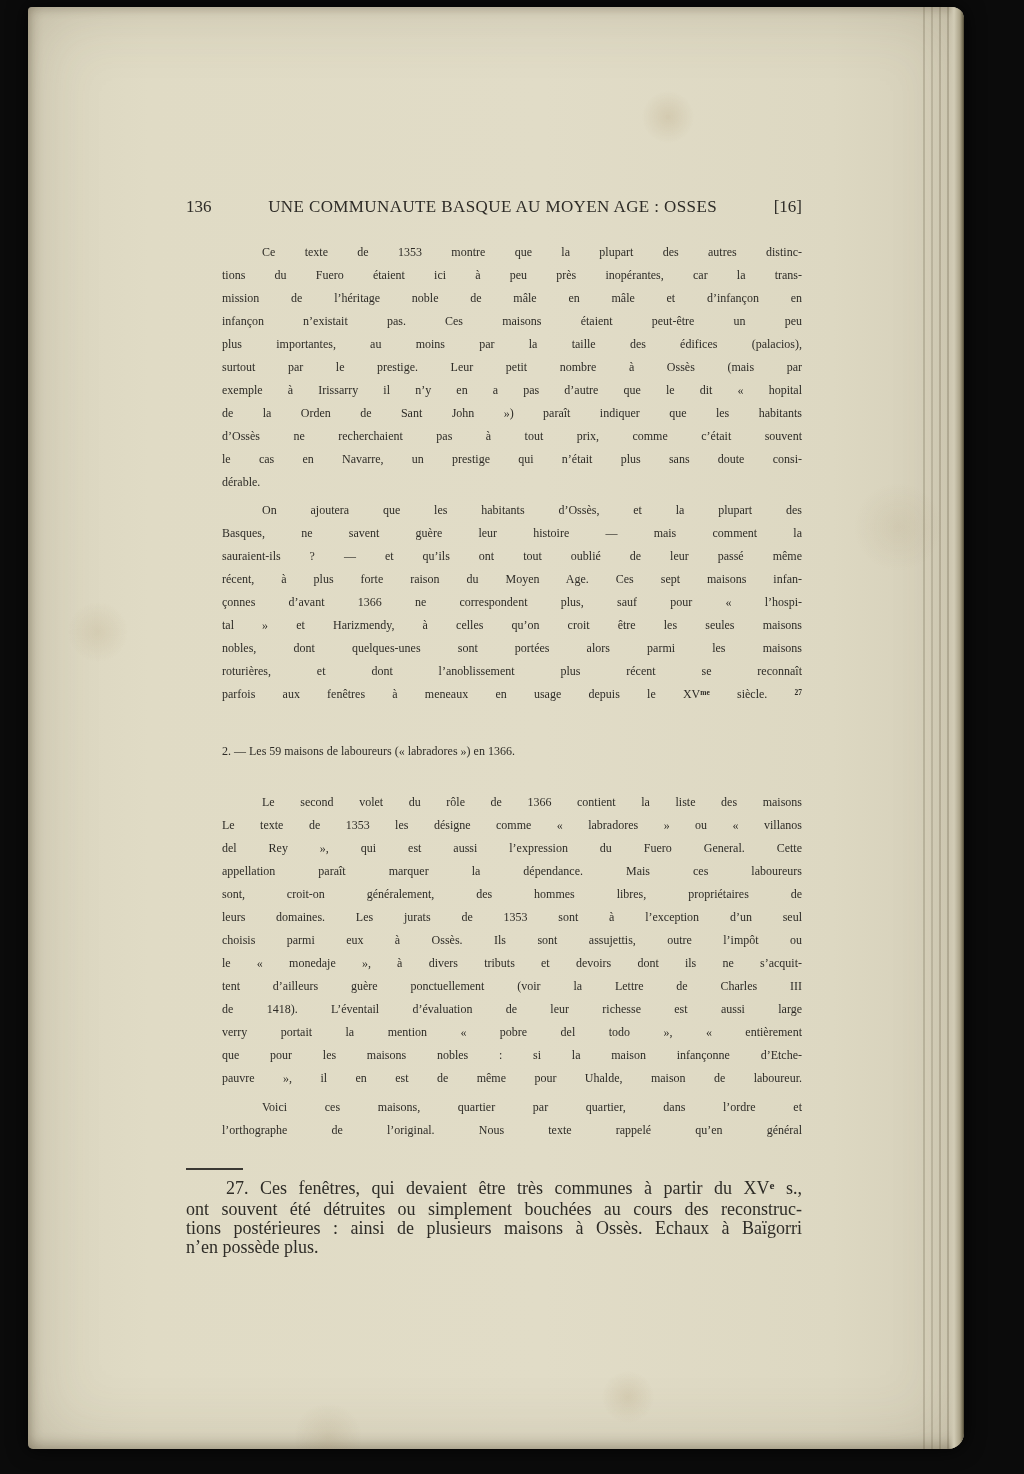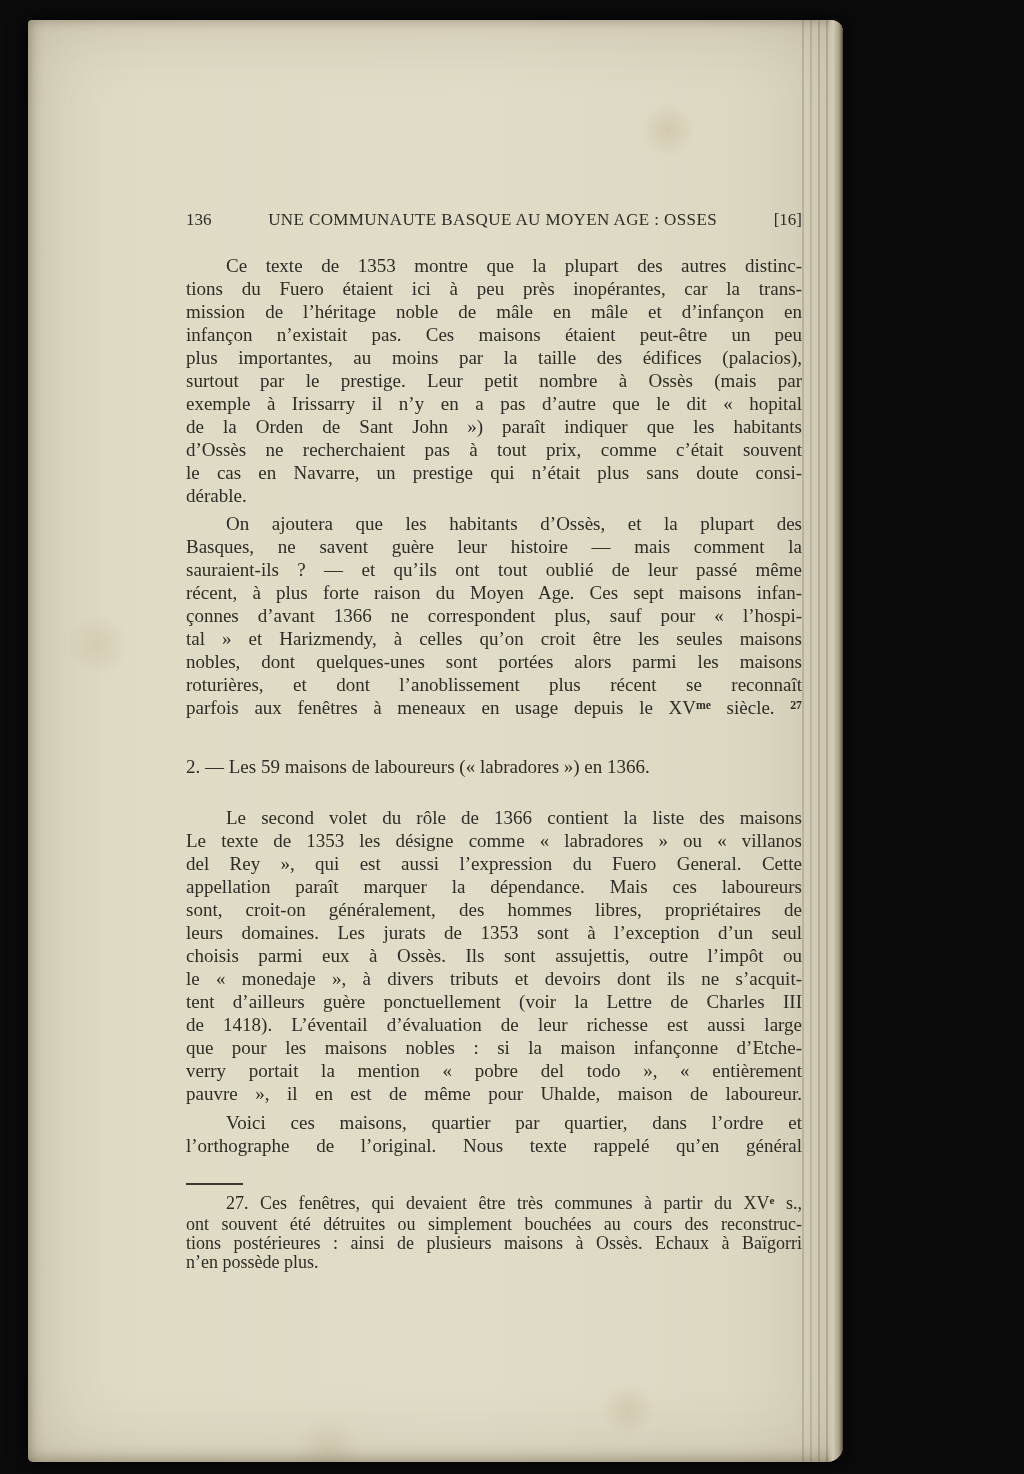--- a/index.html
+++ b/index.html
@@ -1,19 +1,19 @@
 <!DOCTYPE html>
 <html><head>
 <meta charset="utf-8">
 <style>
   html,body{margin:0;padding:0;background:#0b0b0b;}
   body{width:1024px;height:1474px;position:relative;overflow:hidden;
        font-family:"Liberation Serif","DejaVu Serif",serif;}
 
-  .page{position:absolute;left:28px;top:20px;width:815px;height:1442px;
+  .page{position:absolute;left:28px;top:7px;width:936px;height:1442px;
         background:linear-gradient(90deg,#cfc9b3 0px,#dbd6c0 16px,#e0dbc5 120px,#e1dcc7 55%,#ddd8c2 86%,#d4ceb8 100%);
         border-radius:4px 12px 16px 5px;
         box-shadow:inset 0 0 70px rgba(96,84,58,.22),
                    inset 0 -5px 12px rgba(60,50,30,.28),
                    inset 0 4px 8px rgba(60,50,30,.15),
                    0 0 20px rgba(0,0,0,.85);}
   .page::before{content:"";position:absolute;inset:0;border-radius:inherit;pointer-events:none;
         background:
           radial-gradient(circle at 640px 110px, rgba(150,120,70,.16), transparent 26px),
           radial-gradient(circle at 70px 625px, rgba(150,120,70,.12), transparent 30px),
@@ -31,21 +31,21 @@
             rgba(0,0,0,0) 19px, rgba(92,82,58,.48) 20px, rgba(0,0,0,0) 21px,
             rgba(0,0,0,0) 27px, rgba(92,82,58,.50) 28px, rgba(0,0,0,0) 29px,
             #d2ccb6 34px, #aaa288 40px, #6e674f 43px, #4a4432 44px);}
 
   .content{position:absolute;left:158px;top:0;width:616px;color:#2e2c27;}
 
   .header{display:flex;justify-content:space-between;align-items:baseline;
           margin-top:190px;font-size:17px;}
   .running-title{letter-spacing:.4px;}
 
-  .block{font-size:19px;line-height:23px;}
+  .block{font-size:12px;line-height:23px;margin-left:36px;}
   .line{text-align:justify;text-align-last:justify;}
   .line.noj{text-align-last:left;}
   .line.ind{text-indent:40px;}
   .it{}
   .sup{font-size:.62em;position:relative;top:-.42em;font-weight:bold;}
 
   #para1{margin-top:24px;}
   #para2{margin-top:5px;}
   #heading{margin-top:33px;}
   #para3{margin-top:28px;}
@@ -98,22 +98,22 @@
         <div class="line ind"><span>Le second volet du rôle de 1366 contient la liste des maisons</span></div>
         <div class="line"><span>Le texte de 1353 les désigne comme « labradores » ou « villanos</span></div>
         <div class="line"><span>del Rey », qui est aussi l’expression du </span><span class="it">Fuero General.</span><span> Cette</span></div>
         <div class="line"><span>appellation paraît marquer la dépendance. Mais ces laboureurs</span></div>
         <div class="line"><span>sont, croit-on généralement, des hommes libres, propriétaires de</span></div>
         <div class="line"><span>leurs domaines. Les jurats de 1353 sont à l’exception d’un seul</span></div>
         <div class="line"><span>choisis parmi eux à Ossès. Ils sont assujettis, outre l’impôt ou</span></div>
         <div class="line"><span>le « monedaje », à divers tributs et devoirs dont ils ne s’acquit-</span></div>
         <div class="line"><span>tent d’ailleurs guère ponctuellement (voir la </span><span class="it">Lettre</span><span> de Charles III</span></div>
         <div class="line"><span>de 1418). L’éventail d’évaluation de leur richesse est aussi large</span></div>
+        <div class="line"><span class="it">verry</span><span> portait la mention « pobre del todo », « entièrement</span></div>
         <div class="line"><span>que pour les maisons nobles : si la maison infançonne d’</span><span class="it">Etche-</span></div>
-        <div class="line"><span class="it">verry</span><span> portait la mention « pobre del todo », « entièrement</span></div>
         <div class="line"><span>pauvre », il en est de même pour </span><span class="it">Uhalde,</span><span> maison de laboureur.</span></div>
       </div>
     <div class="block para" id="para4">
         <div class="line ind"><span>Voici ces maisons, quartier par quartier, dans l’ordre et</span></div>
         <div class="line"><span>l’orthographe de l’original. Nous texte rappelé qu’en général</span></div>
       </div>
 
     <div class="fn-rule"></div>
     <div class="footnote" id="footnote">
         <div class="line ind"><span>27. Ces fenêtres, qui devaient être très communes à partir du XV</span><span class="sup">e</span><span> s.,</span></div>

